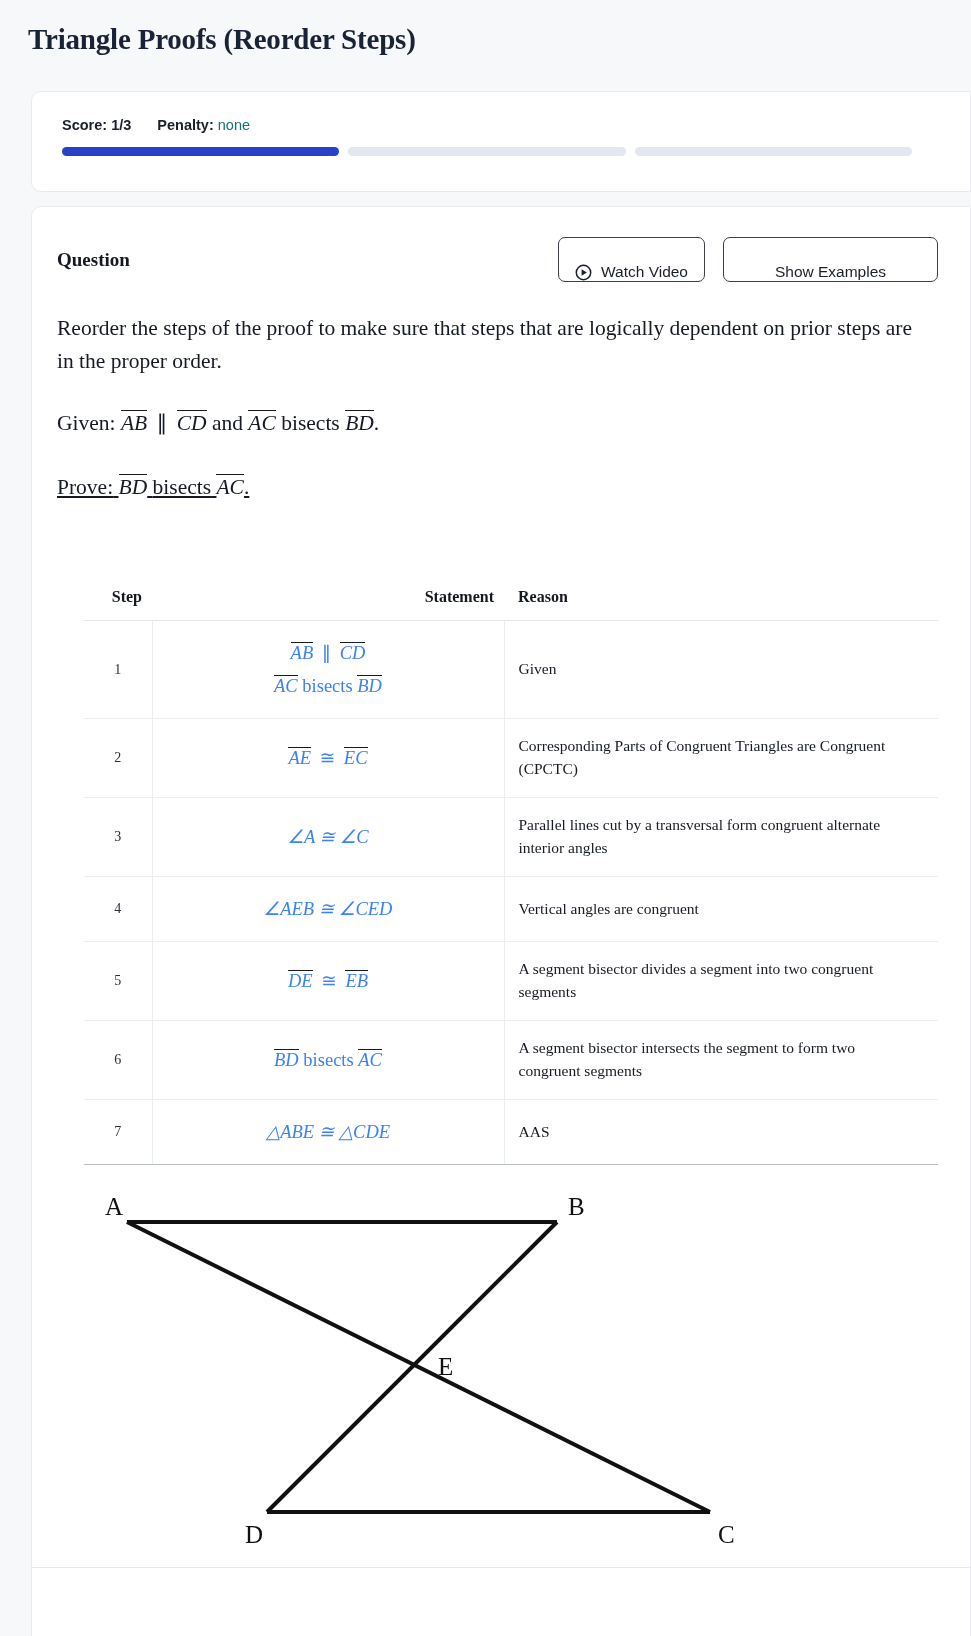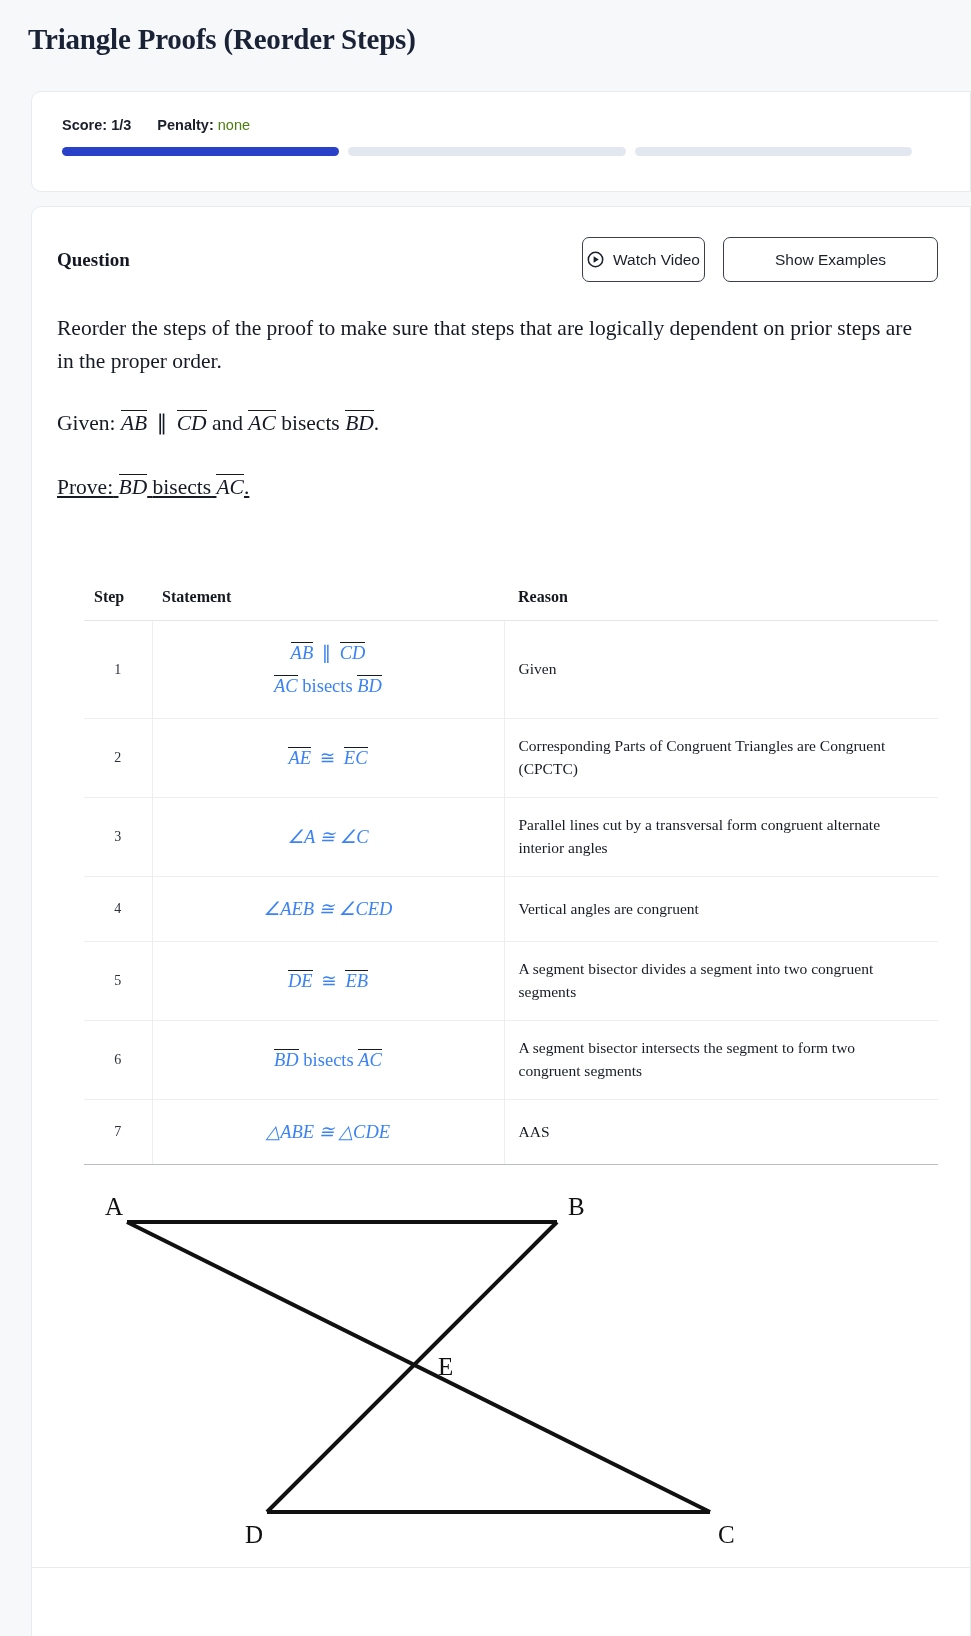--- a/index.html
+++ b/index.html
@@ -50,21 +50,21 @@
   }
   .score-line {
     display: flex;
     align-items: baseline;
     gap: 26px;
     padding: 25px 0 0 30px;
     font-size: 14.5px;
   }
   .score-label { font-weight: bold; color: #1b1f2a; text-align: center; }
   .penalty-wrap { font-weight: bold; color: #1b1f2a; }
-  .penalty-value { font-weight: normal; color: #4d7c0f; margin-left: 4px; }
+  .penalty-value { font-weight: normal; color: #0f766e; margin-left: 4px; }
 
   .progress-track {
     display: flex;
     gap: 9px;
     padding: 14px 0 0 30px;
     width: 880px;
   }
   .seg {
     height: 9px;
     flex: 1 1 0;
@@ -101,23 +101,23 @@
   .q-head-btns {
     margin-left: auto;
     display: flex;
     gap: 18px;
   }
   .btn {
     border: 1px solid #3a3f4b;
     background: #ffffff;
     border-radius: 7px;
     height: 45px;
-    padding: 0 4px;
-    display: flex;
-    align-items: center;
+    padding: 0 16px;
+    display: flex;
+    align-items: flex-end;
     justify-content: center;
     gap: 9px;
     font-size: 15.5px;
     color: #1b1f2a;
     font-family: "Liberation Sans", sans-serif;
     cursor: pointer;
     white-space: nowrap;
   }
   .btn.wide { min-width: 215px; }
   .play-icon { display: inline-flex; width: 17px; height: 17px; }
@@ -159,21 +159,21 @@
     width: 100%;
     border-collapse: collapse;
     font-family: "Liberation Serif", serif;
   }
   table.proof th {
     font-size: 16px;
     font-weight: bold;
     color: #14181f;
     padding: 8px 10px 14px 10px;
     border-bottom: 1px solid #e4e6ec;
-    text-align: left;
+    text-align: right;
   }
   table.proof th.step-h { width: 68px; }
   table.proof th.stmt-h { width: 352px; }
   table.proof th.reason-h { text-align: left; padding-left: 14px; }
 
   table.proof td {
     border-bottom: 1px solid #eceef2;
     border-left: 1px solid #eceef2;
     padding: 16px 10px;
     vertical-align: middle;

